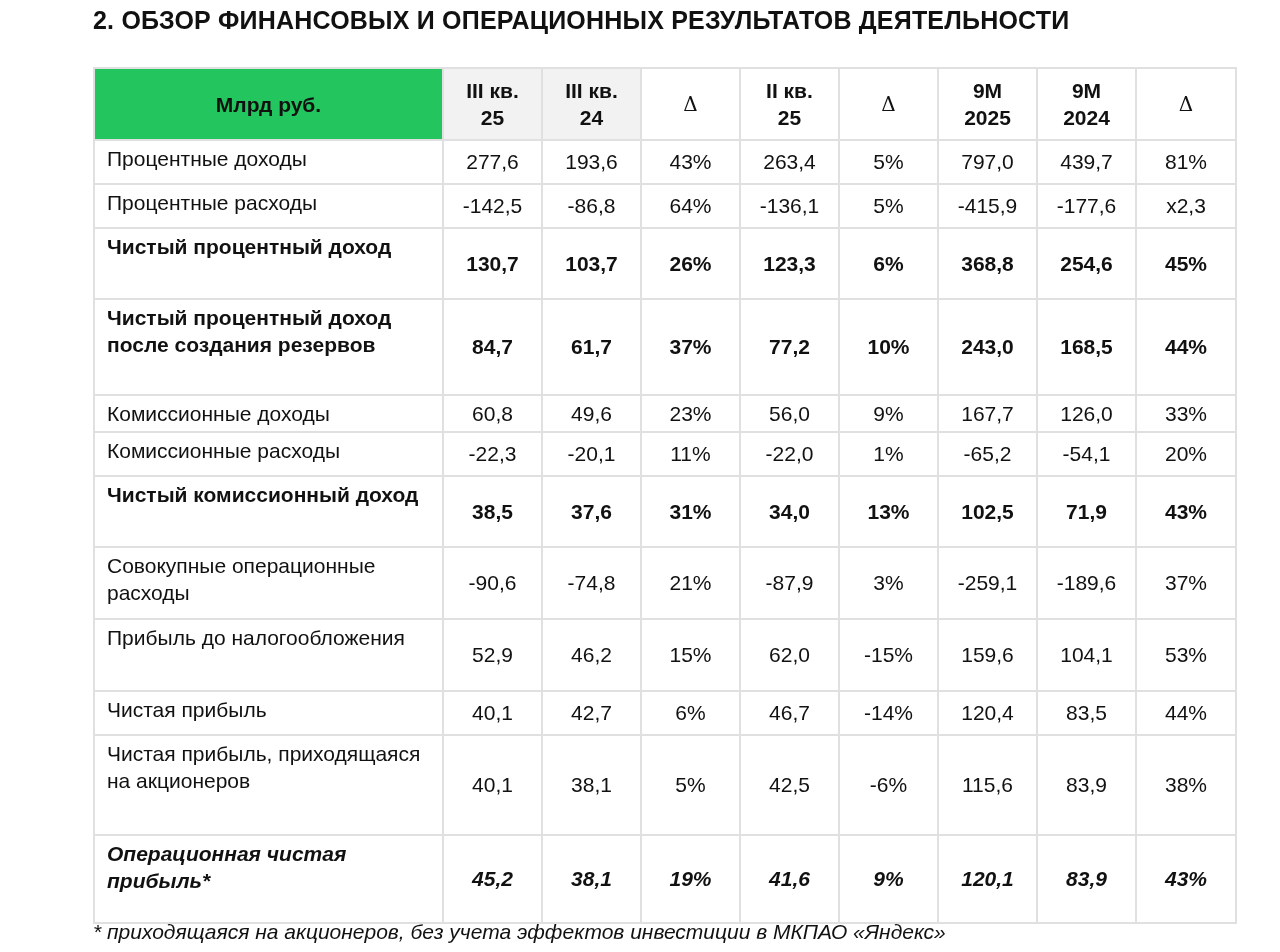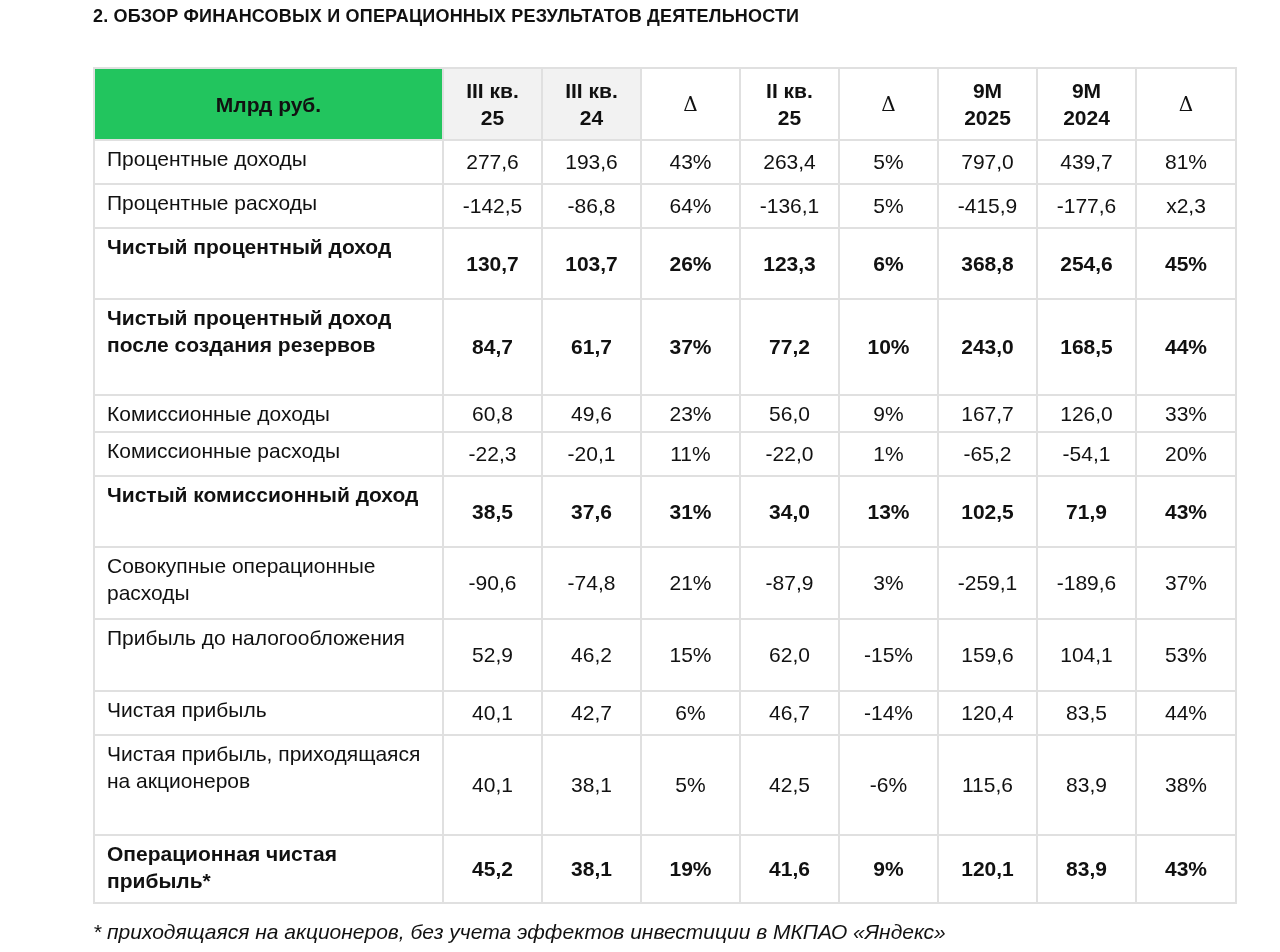--- a/index.html
+++ b/index.html
@@ -1,17 +1,17 @@
 <!DOCTYPE html>
 <html><head>
 <meta charset="utf-8">
 <style>
   html, body { margin: 0; padding: 0; background: #ffffff; }
   body { width: 1280px; height: 952px; overflow: hidden; position: relative; font-family: "Liberation Sans", sans-serif; color: #111; }
-  .title { position: absolute; left: 93px; top: 6px; font-size: 18px; font-weight: bold; letter-spacing: 0.2px; }
+  .title { position: absolute; left: 93px; top: 6px; font-size: 25px; font-weight: bold; letter-spacing: 0.2px; }
   table { position: absolute; left: 93px; top: 67px; width: 1142px; border-collapse: collapse; table-layout: fixed; }
   td, th { border: 2px solid #e0e0e0; font-size: 21px; padding: 0; }
   th { background: #f2f2f2; font-weight: bold; text-align: center; height: 70px; line-height: 27px; }
   th.first { background: #22c55e; }
   th.delta { font-family: "DejaVu Serif", serif; font-weight: normal; font-size: 20px; background: #fff; }
   th.hd { background: #fff; }
   td { text-align: center; vertical-align: middle; }
   td.label { text-align: left; padding: 4px 12px; line-height: 27px; vertical-align: top; margin-left: 48px; }
   tr.bold td { font-weight: bold; }
   .footnote { position: absolute; left: 93px; top: 920px; font-size: 21px; font-style: italic; }
@@ -161,21 +161,21 @@
         <td class="label">Чистая прибыль, приходящаяся на акционеров</td>
         <td>40,1</td>
         <td>38,1</td>
         <td>5%</td>
         <td>42,5</td>
         <td>-6%</td>
         <td>115,6</td>
         <td>83,9</td>
         <td>38%</td>
       </tr>
-      <tr class="bold" style="height: 68px;">
+      <tr class="bold" style="height: 88px; font-style: italic;">
         <td class="label">Операционная чистая прибыль*</td>
         <td>45,2</td>
         <td>38,1</td>
         <td>19%</td>
         <td>41,6</td>
         <td>9%</td>
         <td>120,1</td>
         <td>83,9</td>
         <td>43%</td>
       </tr>

